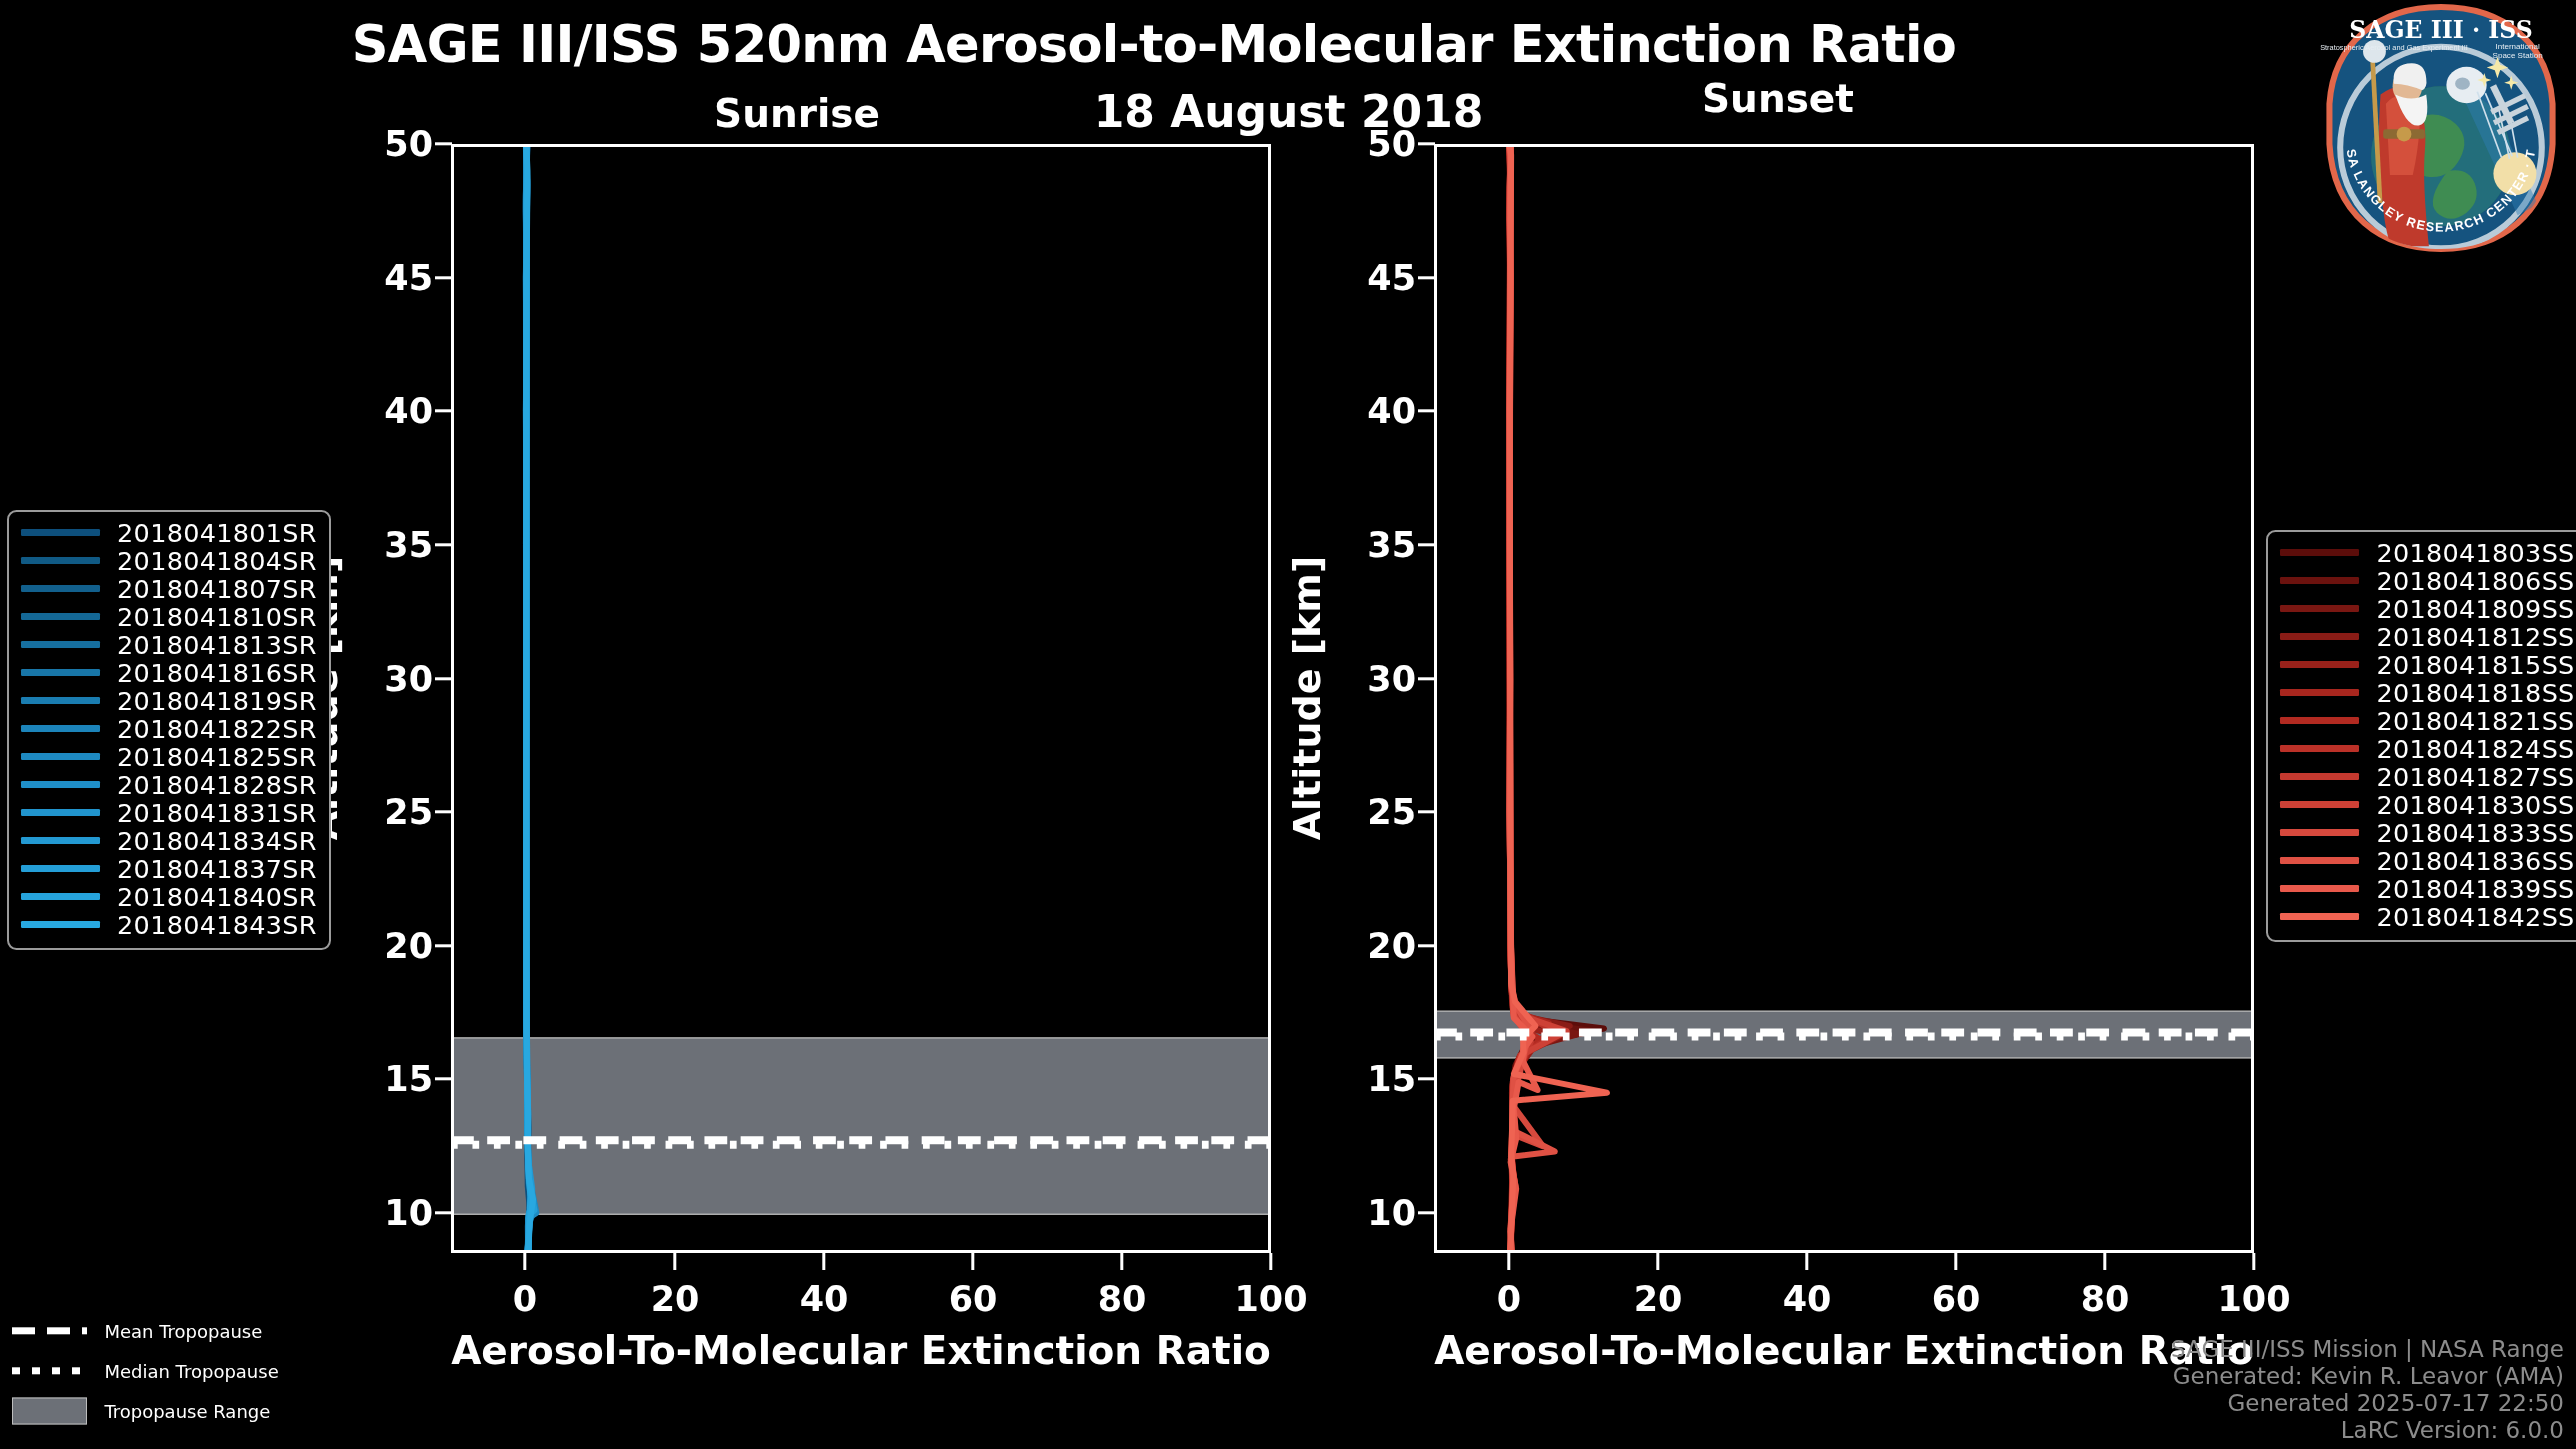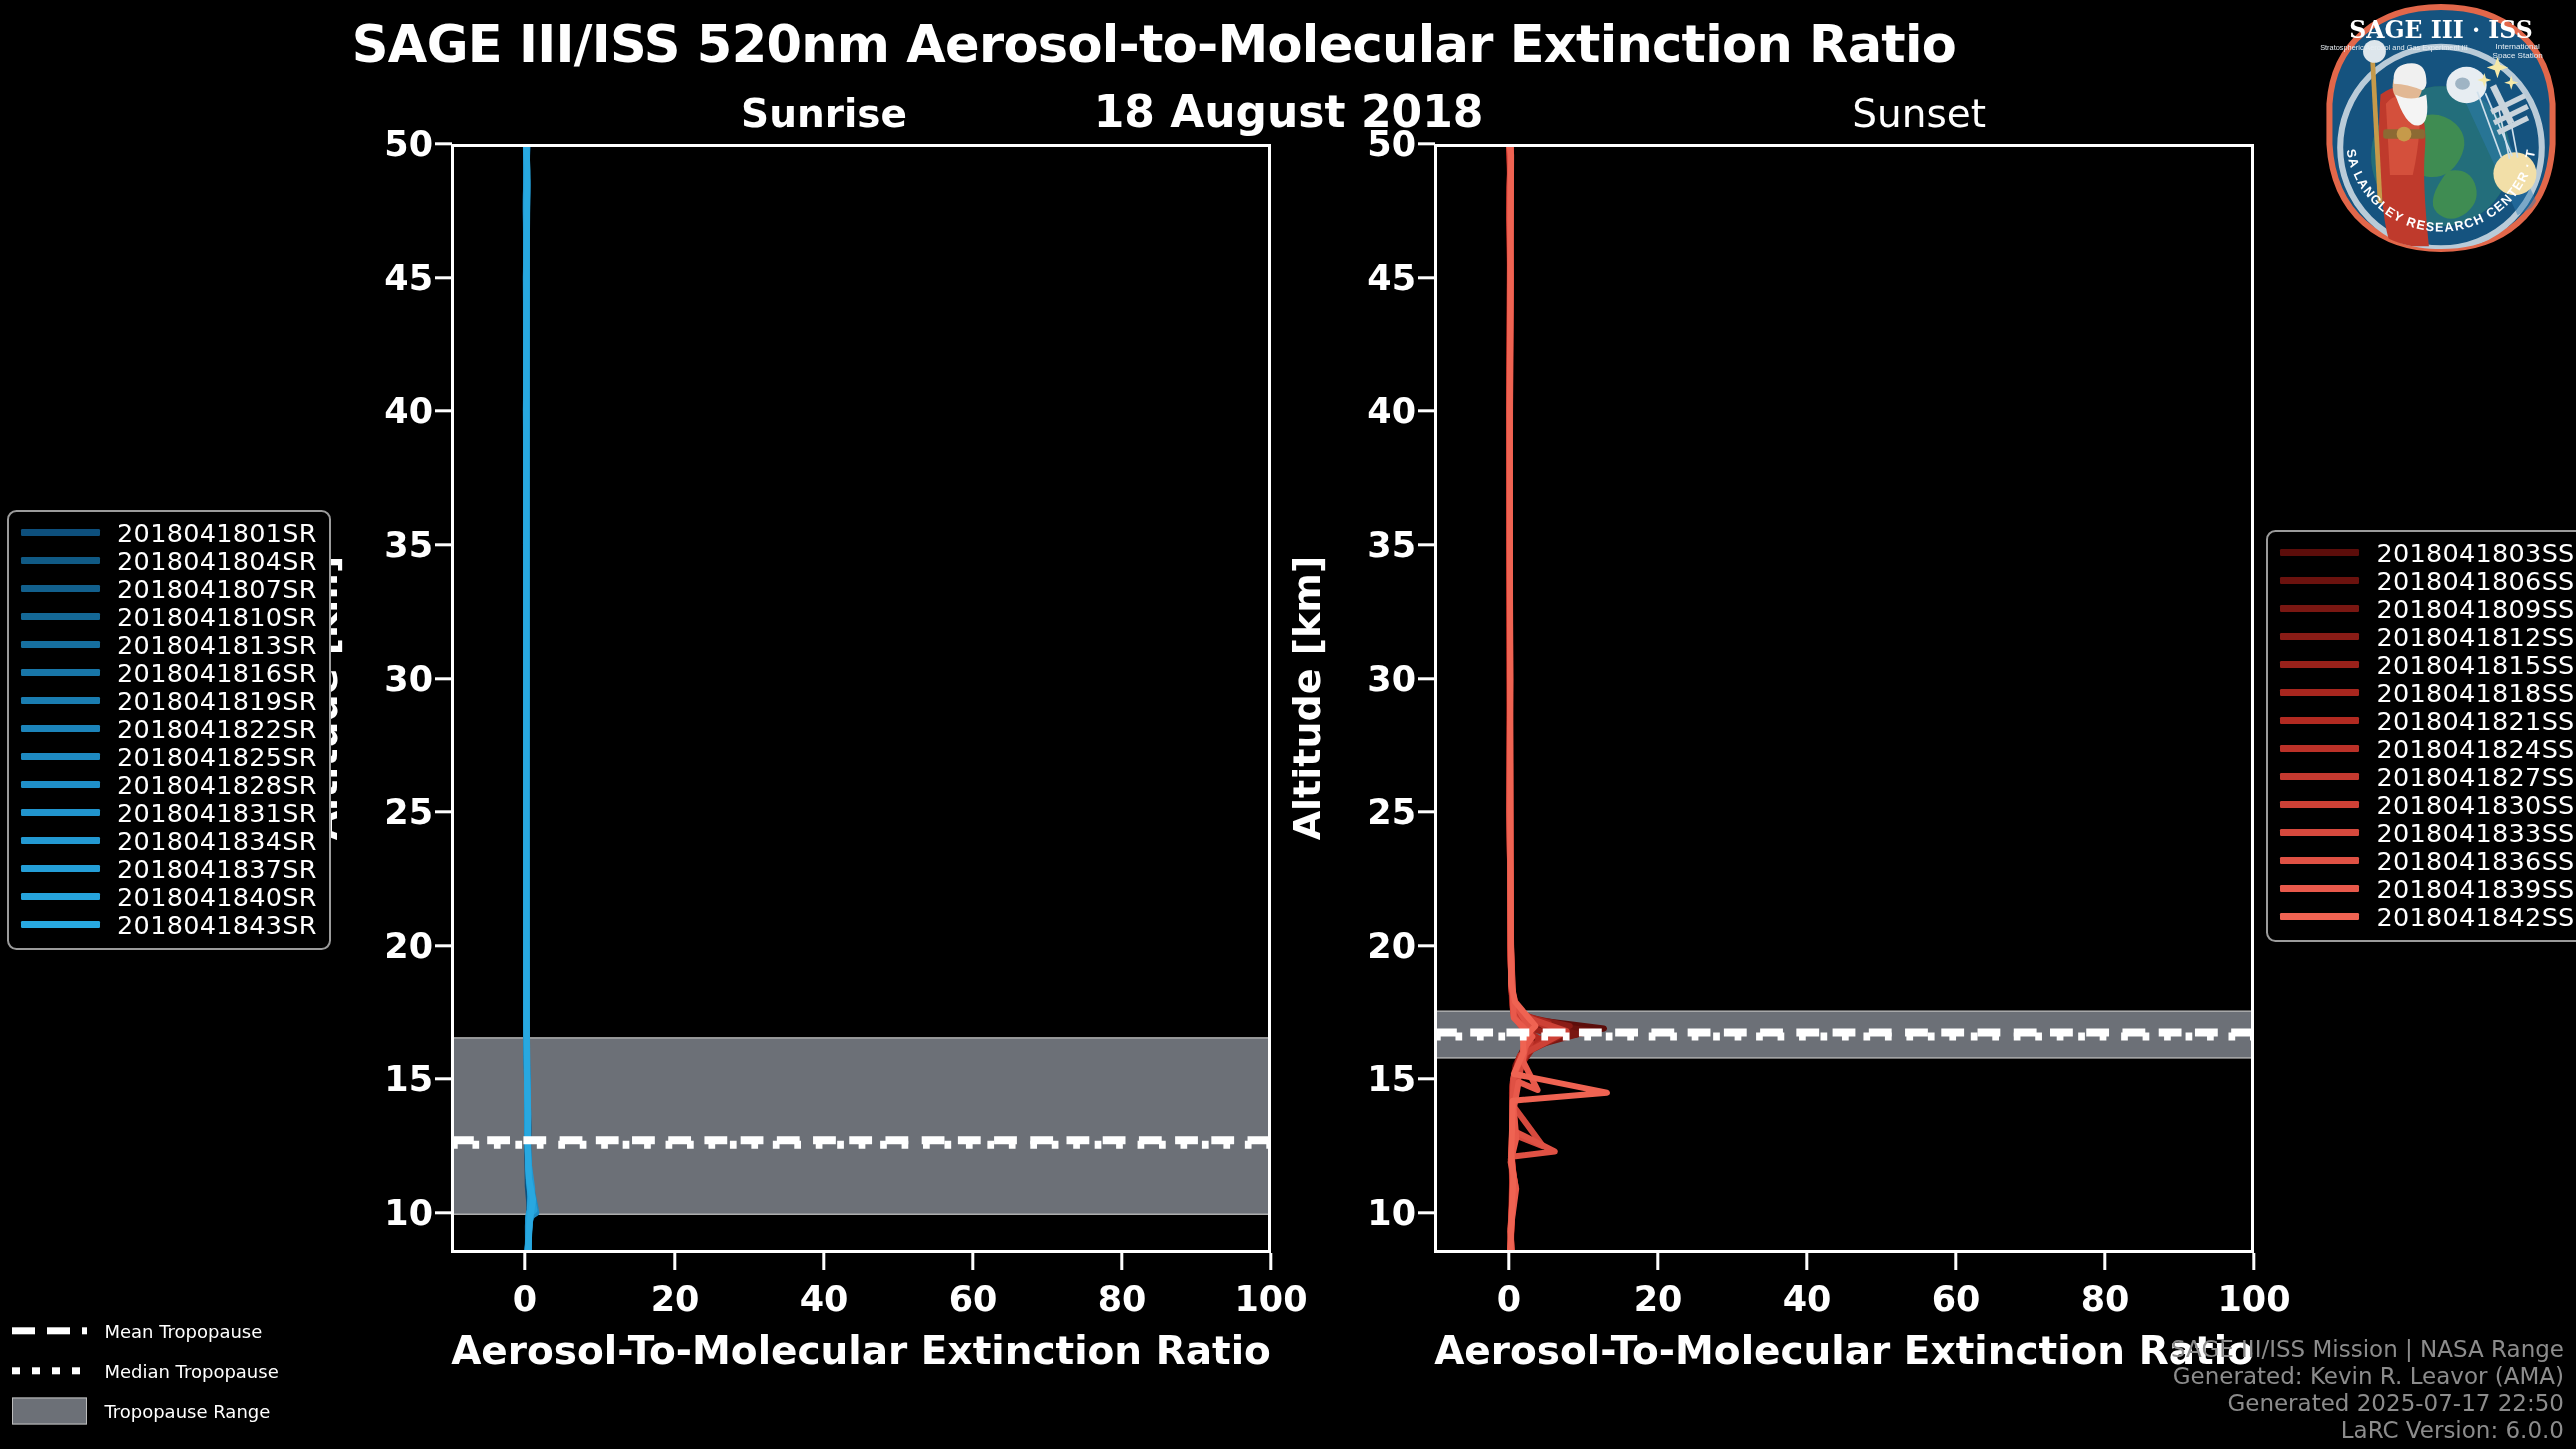--- a/index.html
+++ b/index.html
@@ -5,24 +5,24 @@
   html,body{margin:0;padding:0;background:#000;}
   body{width:2576px;height:1449px;position:relative;overflow:hidden;
        font-family:"DejaVu Sans","Liberation Sans",sans-serif;color:#fff;}
   .abs{position:absolute;}
 
   
   #main-title{left:0;top:14.8px;width:2308px;text-align:center;
     font-size:51px;font-weight:bold;letter-spacing:-0.7px;color:#fff;}
   #date-label{left:1067px;top:86px;width:443px;text-align:center;
     font-size:44px;font-weight:bold;color:#fff;}
-  #sunrise-label{left:616px;top:91px;width:416px;text-align:center;
+  #sunrise-label{left:589px;top:91px;width:416px;text-align:center;
     font-size:39px;font-weight:bold;color:#fff;}
-  #sunset-label{left:1570px;top:91px;width:416px;text-align:right;
-    font-size:39px;font-weight:normal;color:#fff;}
+  #sunset-label{left:1570px;top:76px;width:416px;text-align:center;
+    font-size:39px;font-weight:bold;color:#fff;}
 
   
   .panel{position:absolute;top:144px;height:1109px;}
   .panel .frame{position:absolute;inset:0;border:3.4px solid #fff;box-sizing:border-box;}
   .panel svg{position:absolute;inset:0;width:100%;height:100%;}
   #panel-sunrise{left:451px;width:820px;}
   #panel-sunset{left:1434px;width:820px;}
 
   
   .ytick{position:absolute;text-align:right;font-size:35px;font-weight:bold;

